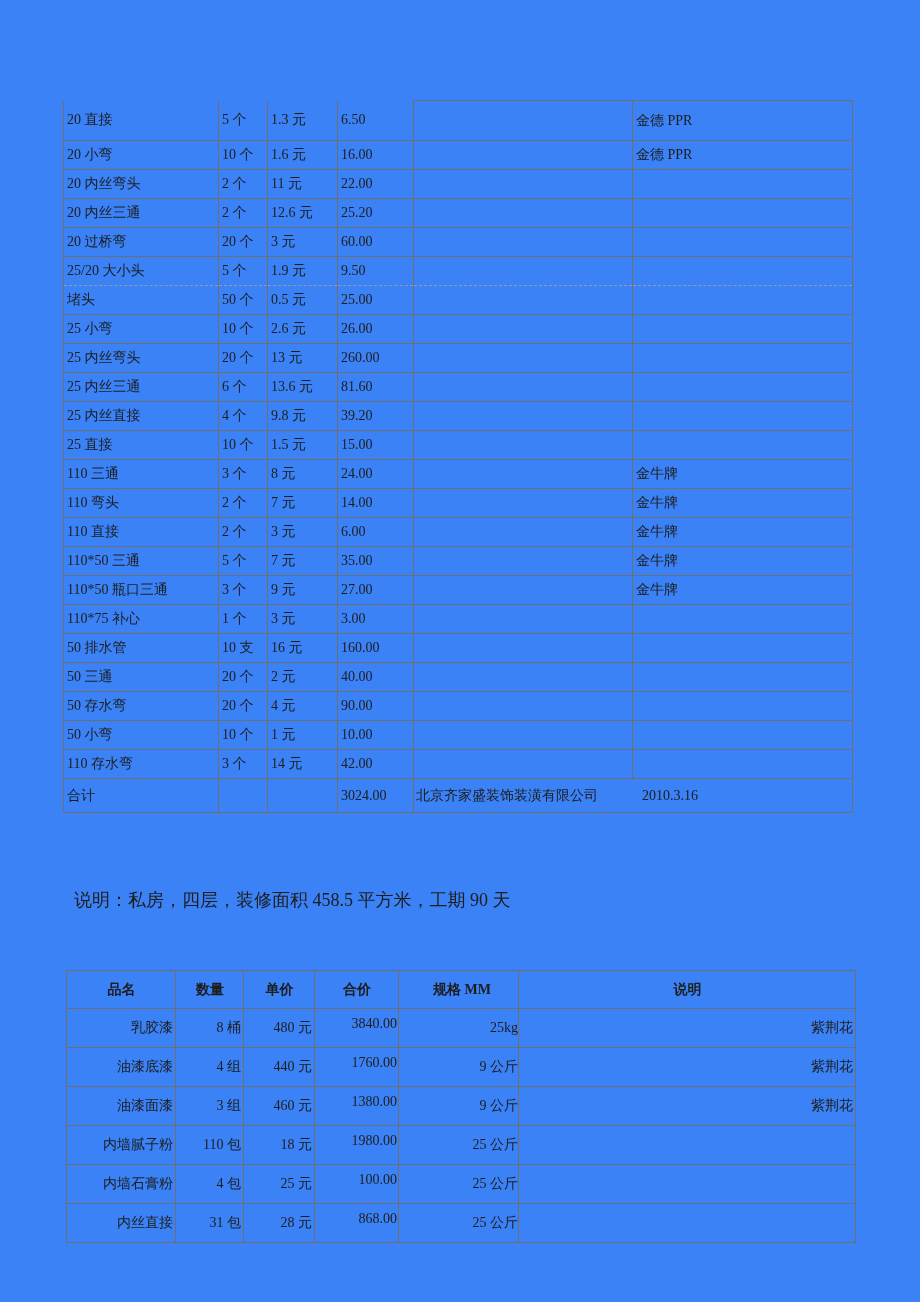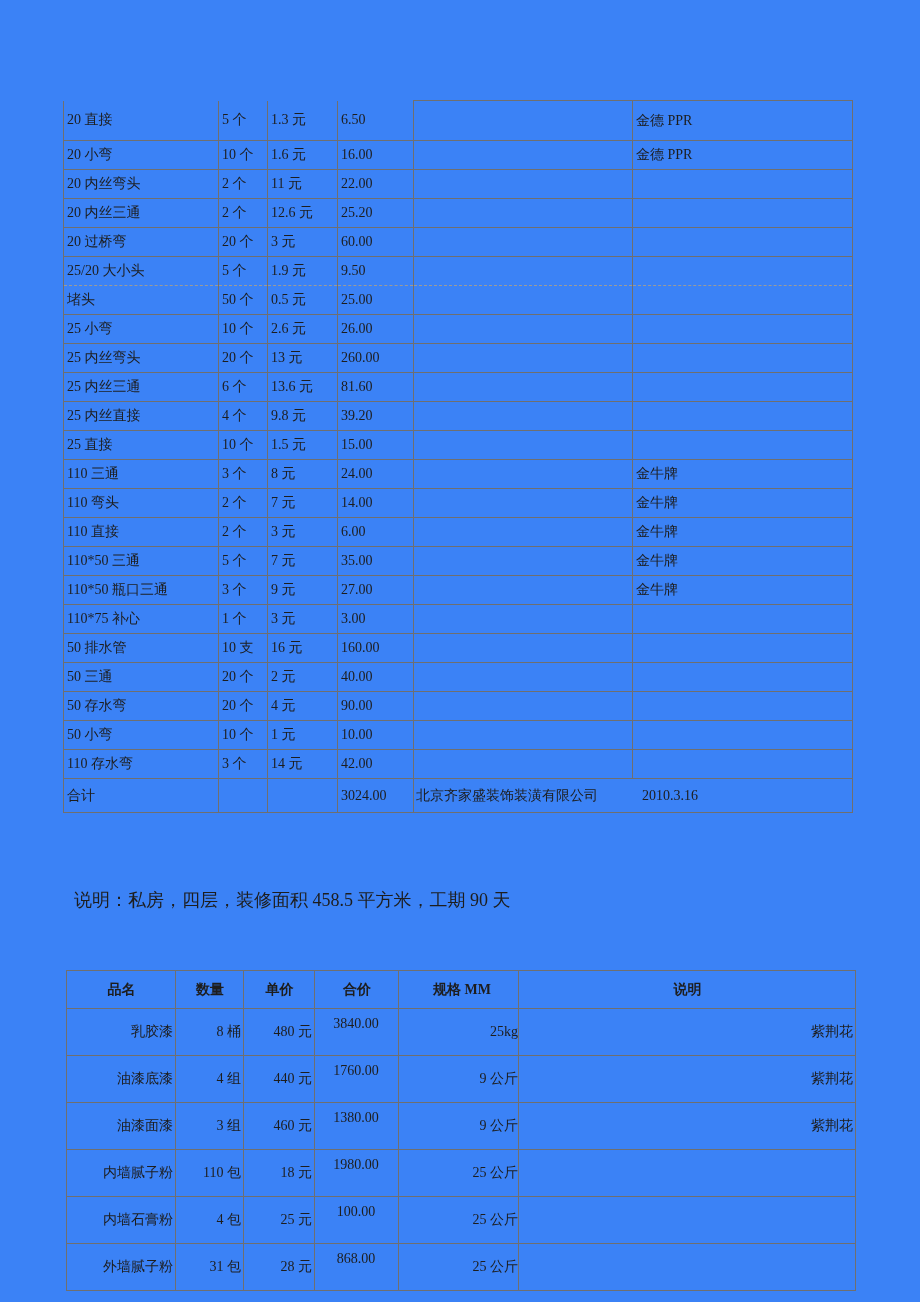--- a/index.html
+++ b/index.html
@@ -45,21 +45,21 @@
   .t2{position:absolute;left:66px;top:970px;width:789px;}
   .t2 col:nth-child(1){width:109px;}
   .t2 col:nth-child(2){width:68px;}
   .t2 col:nth-child(3){width:71px;}
   .t2 col:nth-child(4){width:84px;}
   .t2 col:nth-child(5){width:120px;}
   .t2 col:nth-child(6){width:337px;}
   .t2 th{height:37px;font-weight:bold;border-top:1px solid #6f6f6f;text-align:center;}
   .t2 th:nth-child(5){padding-left:9px;}
   .t2 td{height:30px;text-align:right;}
-  .t2 .c-amount{text-align:center;padding:0 1px 16px 0;}
+  .t2 .c-amount{text-align:right;padding:0 1px 8px 0;}
   .t2 .c-spec{padding:0 0 0 1px;margin-top:20px;}
 </style>
 </head>
 <body>
 
 <div class="page">
 
   <table class="t1">
     <colgroup>
         <col>
@@ -325,21 +325,21 @@
         </tr>
         <tr>
           <td class="c-name">内墙石膏粉</td>
           <td class="c-qty">4 包</td>
           <td class="c-unit-price">25 元</td>
           <td class="c-amount">100.00</td>
           <td class="c-spec">25 公斤</td>
           <td class="c-note"></td>
         </tr>
         <tr>
-          <td class="c-name">外墙腻子粉</td>
+          <td class="c-name">内丝直接</td>
           <td class="c-qty">31 包</td>
           <td class="c-unit-price">28 元</td>
           <td class="c-amount">868.00</td>
           <td class="c-spec">25 公斤</td>
           <td class="c-note"></td>
         </tr>
       </tbody>
   </table>
 
 </div>

